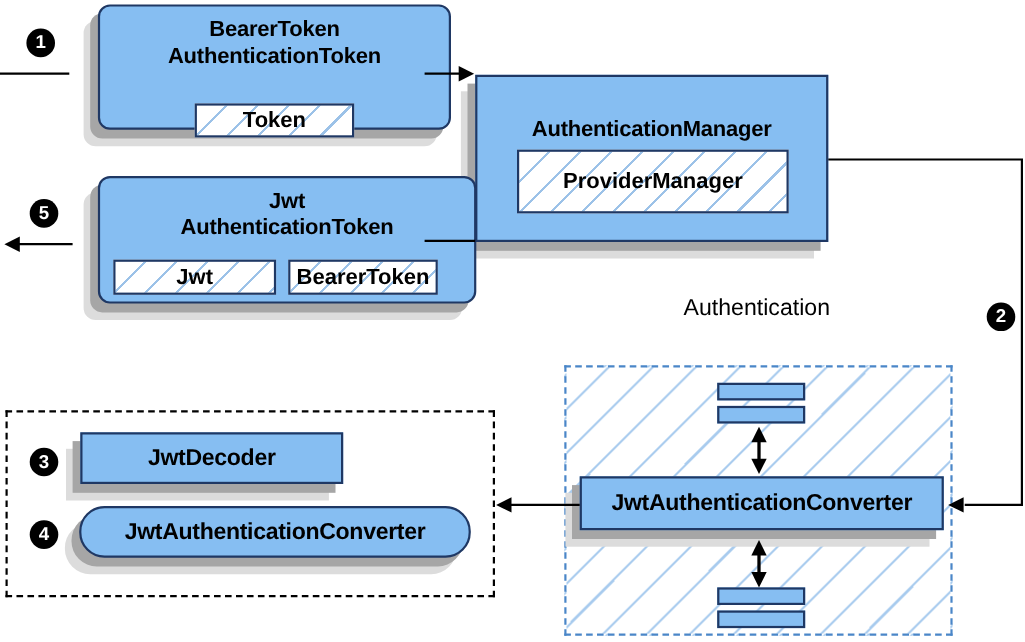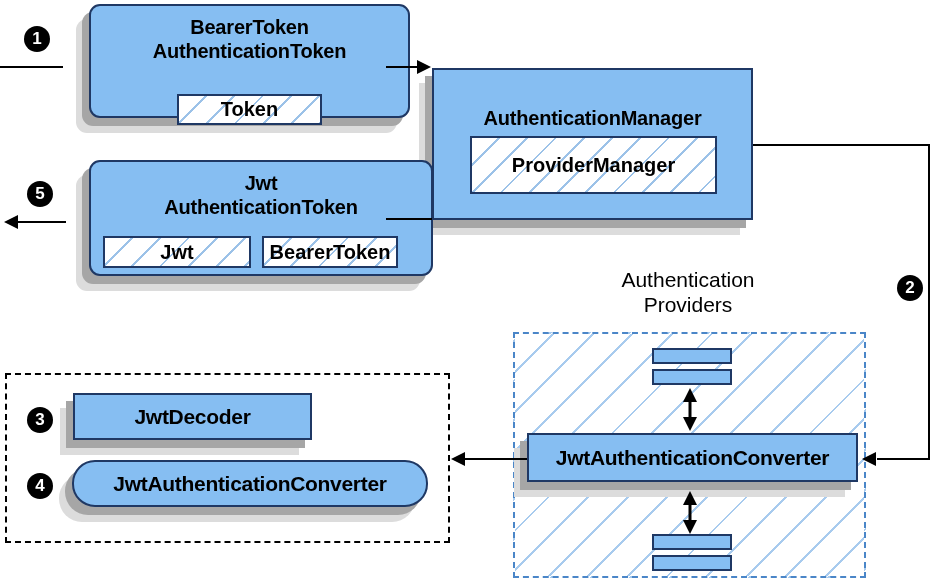--- a/index.html
+++ b/index.html
@@ -105,21 +105,20 @@
 </style>
 </head>
 <body>
 
 <div class="canvas">
 
   <div class="providers-box" style="left:513px; top:332px; width:353px; height:246px;"></div>
 
   <div class="free-label" style="left:563px; top:267px; width:250px;">
     <div>Authentication</div>
-    <div>Providers</div>
   </div>
 
   <div class="bar" style="left:652px; top:348px;"></div>
   <div class="bar" style="left:652px; top:369px;"></div>
   <div class="bar" style="left:652px; top:534px;"></div>
   <div class="bar" style="left:652px; top:555px;"></div>
 
   <div class="node rounded" style="left:65px; top:4px; width:321px; height:114px;">
     <div class="ntitle">
       <div>BearerToken</div>

